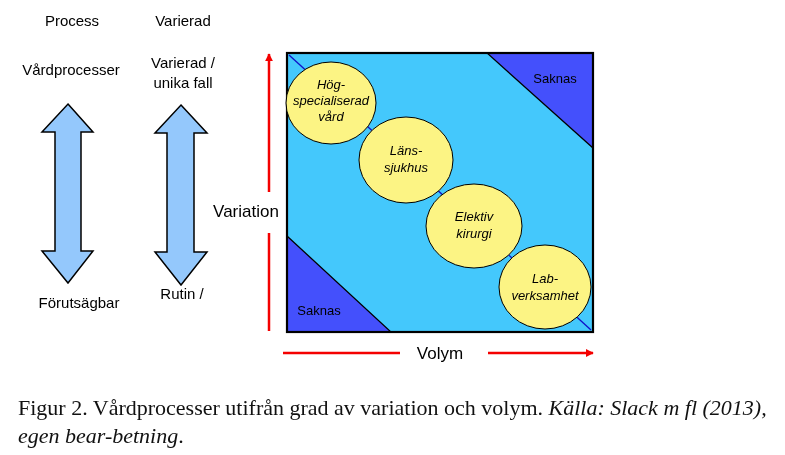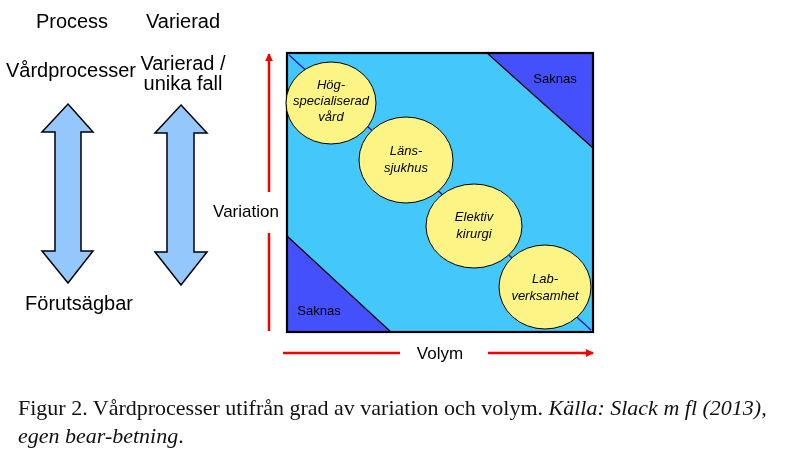--- a/index.html
+++ b/index.html
@@ -1,38 +1,39 @@
 <!DOCTYPE html>
 <html><head>
 <meta charset="utf-8">
 <style>
   html, body { margin: 0; padding: 0; background: #ffffff; }
   body { width: 785px; height: 455px; position: relative; overflow: hidden; }
   .sans { font-family: "Liberation Sans", "DejaVu Sans", sans-serif; }
   .serif { font-family: "Liberation Serif", "DejaVu Serif", serif; }
-  .lbl { position: absolute; color: #000; font-size: 20px; text-align: center; line-height: 20px; white-space: nowrap; transform: translateX(-50%); }
+  .lbl { position: absolute; color: #000; font-size: 15px; text-align: center; line-height: 20px; white-space: nowrap; transform: translateX(-50%); }
   #diagram { position: absolute; left: 0; top: 0; }
   .caption { position: absolute; left: 18px; top: 394px; width: 760px; font-size: 22px; line-height: 28px; color: #111; }
   .caption em { font-style: italic; }
   svg text { font-family: "Liberation Sans", "DejaVu Sans", sans-serif; }
 </style>
 </head>
 <body>
 
 <div class="lbl sans" style="left:72px; top:11px;">Process</div>
 <div class="lbl sans" style="left:183px; top:11px;">Varierad</div>
 
 <div class="lbl sans" style="left:71px; top:60px;">Vårdprocesser</div>
 <div class="lbl sans" style="left:183px; top:53px;">
   <div>Varierad /</div>
   <div>unika fall</div>
 </div>
 
 <div class="lbl sans" style="left:72px; top:293px;margin-left:7px;">Förutsägbar</div>
 <div class="lbl sans" style="left:182px; top:284px;">
+  <div>Rutin /</div>
 </div>
 
 <svg id="diagram" width="785" height="380" viewBox="0 0 785 380" xmlns="http://www.w3.org/2000/svg">
   <defs>
     <marker id="redhead" viewBox="0 0 10 10" refX="9" refY="5" markerWidth="3.2" markerHeight="3.2" orient="auto">
       <path d="M0,0 L10,5 L0,10 z" fill="#f40000"></path>
     </marker>
   </defs>
 
   <polygon points="68,104 93,132 81,132 81,251 93,251 68,283 42,251 55,251 55,132 42,132" fill="#94c8fc" stroke="#000" stroke-width="1.5" stroke-linejoin="miter"></polygon>

